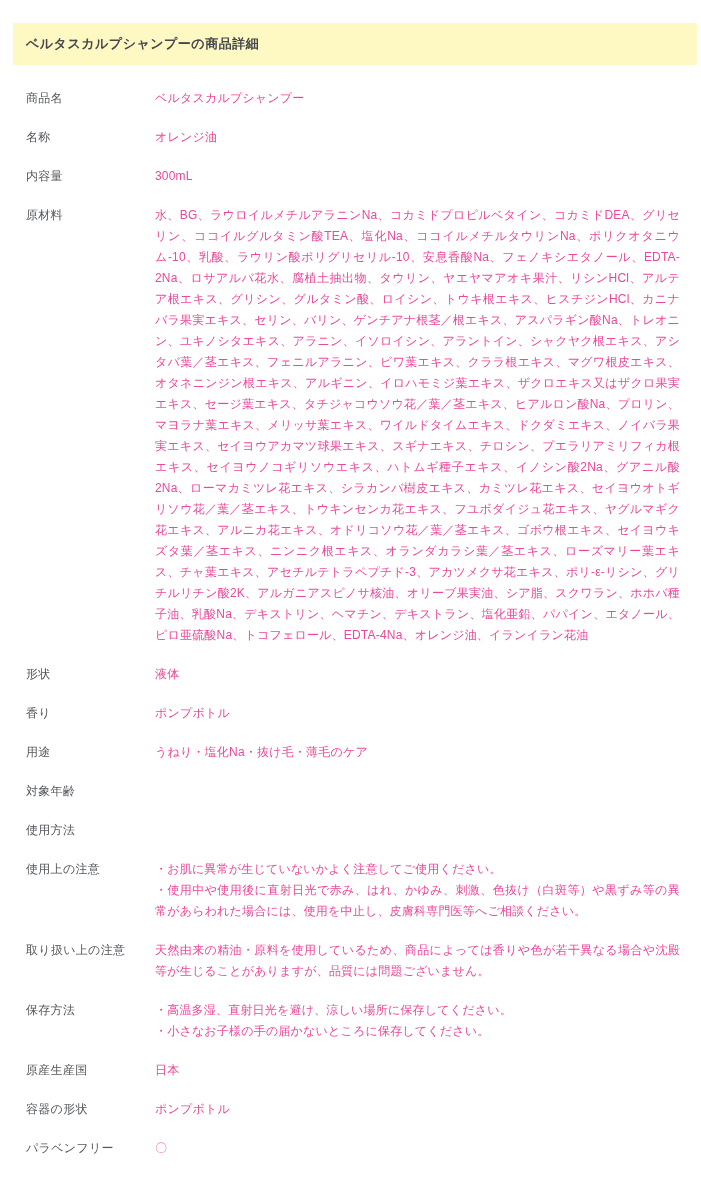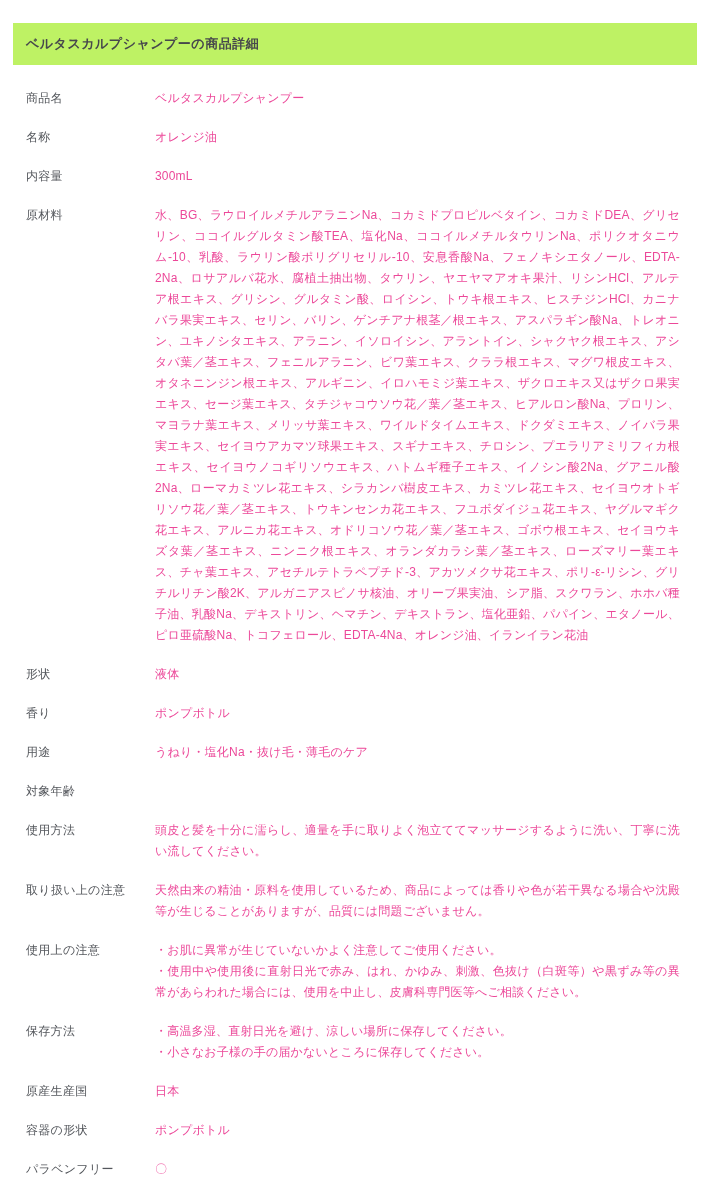--- a/index.html
+++ b/index.html
@@ -15,21 +15,21 @@
     font-size: 12px;
     -webkit-font-smoothing: antialiased;
   }
   .page {
     width: 701px;
     box-sizing: border-box;
   }
   .title-bar {
     margin: 23px 4px 0 13px;
     height: 42px;
-    background: #bef264;
+    background: #fef9c3;
     display: flex;
     align-items: center;
     padding-left: 13px;
     box-sizing: border-box;
   }
   .title-bar h2 {
     margin: 0;
     font-size: 13px;
     font-weight: 700;
     color: #47484c;
@@ -112,35 +112,32 @@
         <div class="row-label">用途</div>
         <div class="row-value">
           <p>うねり・塩化Na・抜け毛・薄毛のケア</p>
         </div>
       </div>
       <div class="row">
         <div class="row-label">対象年齢</div>
       </div>
       <div class="row">
         <div class="row-label">使用方法</div>
+      </div>
+      <div class="row">
+        <div class="row-label">使用上の注意</div>
         <div class="row-value">
-          <p>頭皮と髪を十分に濡らし、適量を手に取りよく泡立ててマッサージするように洗い、丁寧に洗い流してください。</p>
+          <p>・お肌に異常が生じていないかよく注意してご使用ください。</p>
+          <p>・使用中や使用後に直射日光で赤み、はれ、かゆみ、刺激、色抜け（白斑等）や黒ずみ等の異常があらわれた場合には、使用を中止し、皮膚科専門医等へご相談ください。</p>
         </div>
       </div>
       <div class="row">
         <div class="row-label">取り扱い上の注意</div>
         <div class="row-value">
           <p>天然由来の精油・原料を使用しているため、商品によっては香りや色が若干異なる場合や沈殿等が生じることがありますが、品質には問題ございません。</p>
-        </div>
-      </div>
-      <div class="row">
-        <div class="row-label">使用上の注意</div>
-        <div class="row-value">
-          <p>・お肌に異常が生じていないかよく注意してご使用ください。</p>
-          <p>・使用中や使用後に直射日光で赤み、はれ、かゆみ、刺激、色抜け（白斑等）や黒ずみ等の異常があらわれた場合には、使用を中止し、皮膚科専門医等へご相談ください。</p>
         </div>
       </div>
       <div class="row">
         <div class="row-label">保存方法</div>
         <div class="row-value">
           <p>・高温多湿、直射日光を避け、涼しい場所に保存してください。</p>
           <p>・小さなお子様の手の届かないところに保存してください。</p>
         </div>
       </div>
       <div class="row">

